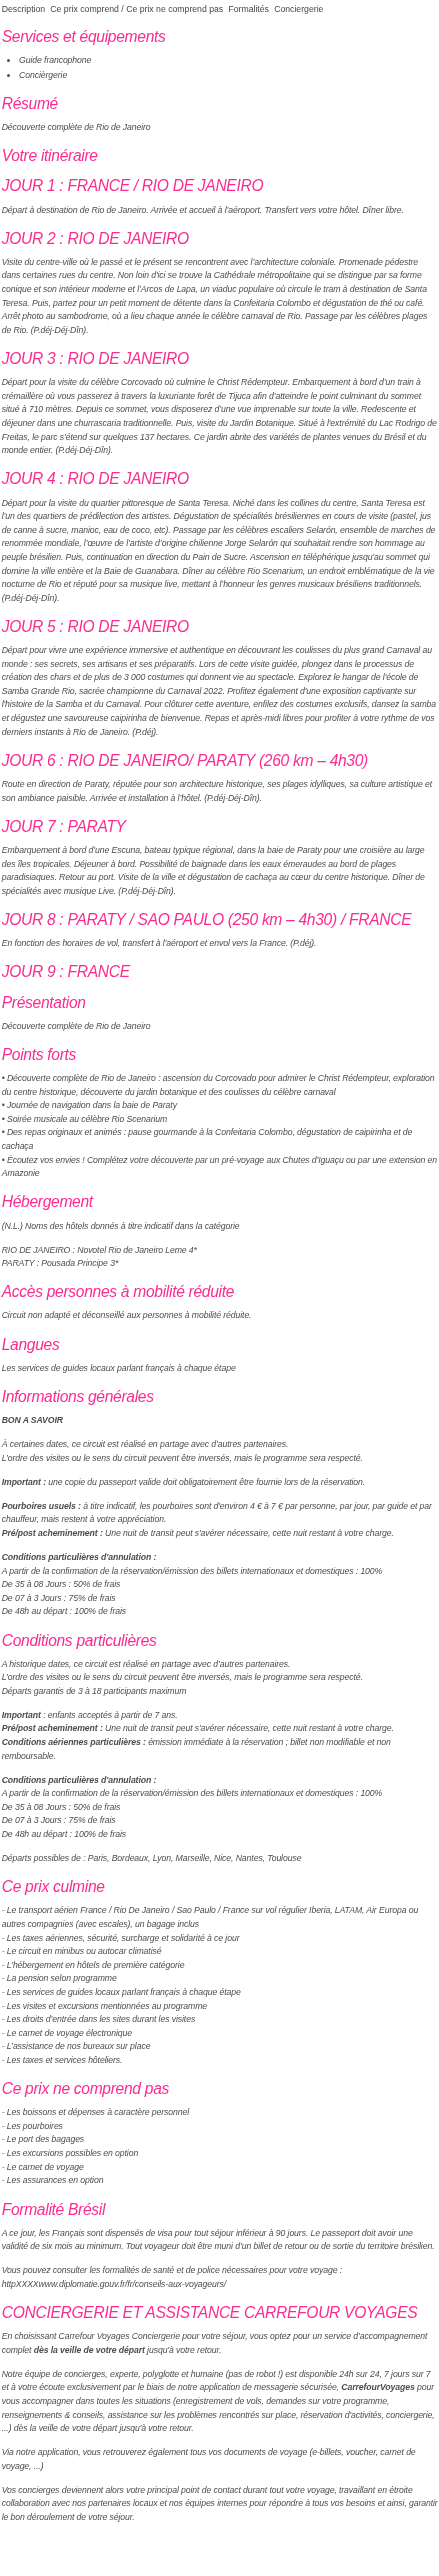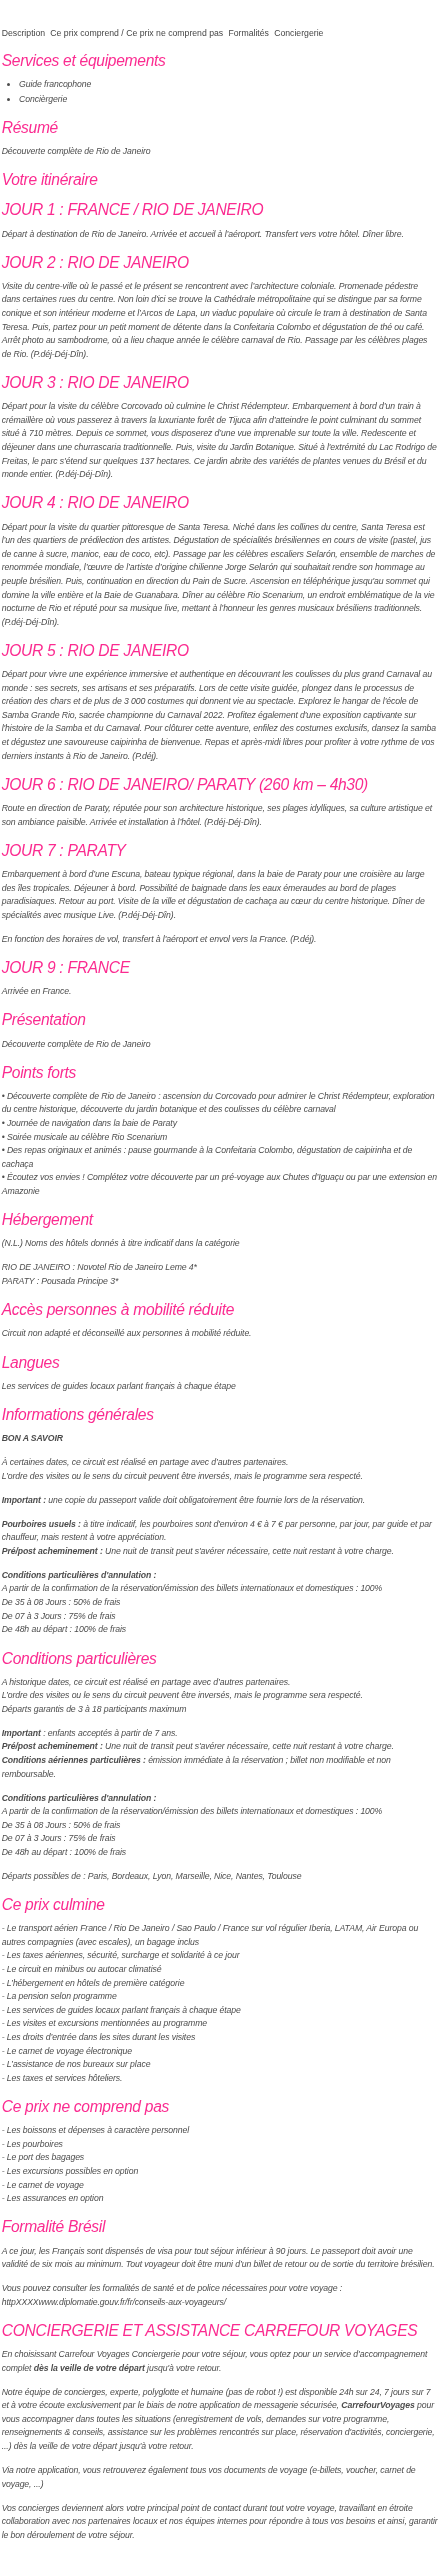--- a/index.html
+++ b/index.html
@@ -1,19 +1,19 @@
 <!DOCTYPE html>
 <html lang="fr" style="font-size:9.3px"><head>
 <meta charset="utf-8">
 <style>
   html,body{margin:0;padding:0;background:#ffffff;}
   body{width:439px;font-family:"Liberation Sans",sans-serif;}
   .page{padding:3.5px 1.2px 15px 1.7px;box-sizing:border-box;}
   .tabbar{display:flex;flex-wrap:wrap;gap:5.2px;font-size:8.7px;color:#454545;font-style:normal;line-height:11.6px;}
-  .tab{white-space:nowrap;margin-top:24px;}
+  .tab{white-space:nowrap;}
   .content{font-style:italic;color:#4d4d4d;font-size:8.7px;line-height:13.6px;letter-spacing:-0.1px;}
   .content h2{color:#fb2b90;font-size:15.6px;line-height:17.4px;margin:12.7px 0 8.7px;font-weight:400;font-style:italic;letter-spacing:-0.3px;}
   .content p{margin:0 0 10.4px;}
   .content b{font-weight:700;text-align:center;}
   ul.svc{list-style:disc;margin:1.2px 0 12.7px 17.4px;padding:0;}
   ul.svc li{margin:0 0 1.2px;}
 </style>
 </head>
 <body>
 
@@ -40,23 +40,23 @@
       <h2>JOUR 3 : RIO DE JANEIRO</h2>
       <p><span>Départ pour la visite du célèbre Corcovado où culmine le Christ Rédempteur. Embarquement à bord d’un train à crémaillère où vous passerez à travers la luxuriante forêt de Tijuca afin d’atteindre le point culminant du sommet situé à 710 mètres. Depuis ce sommet, vous disposerez d’une vue imprenable sur toute la ville. Redescente et déjeuner dans une churrascaria traditionnelle. Puis, visite du Jardin Botanique. Situé à l'extrémité du Lac Rodrigo de Freitas, le parc s'étend sur quelques 137 hectares. Ce jardin abrite des variétés de plantes venues du Brésil et du monde entier. (P.déj-Déj-Dîn).</span></p>
       <h2>JOUR 4 : RIO DE JANEIRO</h2>
       <p><span>Départ pour la visite du quartier pittoresque de Santa Teresa. Niché dans les collines du centre, Santa Teresa est l’un des quartiers de prédilection des artistes. Dégustation de spécialités brésiliennes en cours de visite (pastel, jus de canne à sucre, manioc, eau de coco, etc). Passage par les célèbres escaliers Selarón, ensemble de marches de renommée mondiale, l’œuvre de l’artiste d’origine chilienne Jorge Selarón qui souhaitait rendre son hommage au peuple brésilien. Puis, continuation en direction du Pain de Sucre. Ascension en téléphérique jusqu'au sommet qui domine la ville entière et la Baie de Guanabara. Dîner au célèbre Rio Scenarium, un endroit emblématique de la vie nocturne de Rio et réputé pour sa musique live, mettant à l’honneur les genres musicaux brésiliens traditionnels. (P.déj-Déj-Dîn).</span></p>
       <h2>JOUR 5 : RIO DE JANEIRO</h2>
       <p><span>Départ pour vivre une expérience immersive et authentique en découvrant les coulisses du plus grand Carnaval au monde : ses secrets, ses artisans et ses préparatifs. Lors de cette visite guidée, plongez dans le processus de création des chars et de plus de 3 000 costumes qui donnent vie au spectacle. Explorez le hangar de l'école de Samba Grande Rio, sacrée championne du Carnaval 2022. Profitez également d'une exposition captivante sur l'histoire de la Samba et du Carnaval. Pour clôturer cette aventure, enfilez des costumes exclusifs, dansez la samba et dégustez une savoureuse caipirinha de bienvenue. Repas et après-midi libres pour profiter à votre rythme de vos derniers instants à Rio de Janeiro. (P.déj).</span></p>
       <h2>JOUR 6 : RIO DE JANEIRO/ PARATY (260 km – 4h30)</h2>
       <p><span>Route en direction de Paraty, réputée pour son architecture historique, ses plages idylliques, sa culture artistique et son ambiance paisible. Arrivée et installation à l’hôtel. (P.déj-Déj-Dîn).</span></p>
       <h2>JOUR 7 : PARATY</h2>
       <p><span>Embarquement à bord d’une Escuna, bateau typique régional, dans la baie de Paraty pour une croisière au large des îles tropicales. Déjeuner à bord. Possibilité de baignade dans les eaux émeraudes au bord de plages paradisiaques. Retour au port. Visite de la ville et dégustation de cachaça au cœur du centre historique. Dîner de spécialités avec musique Live. (P.déj-Déj-Dîn).</span></p>
+      <h2>JOUR 8 : PARATY / SAO PAULO (250 km – 4h30) / FRANCE</h2>
       <p><span>En fonction des horaires de vol, transfert à l'aéroport et envol vers la France. (P.déj).</span></p>
       <h2>JOUR 9 : FRANCE</h2>
-      <p><span>Arrivée en France.</span></p>
       <h2>Présentation</h2>
       <p><span>Découverte complète de Rio de Janeiro</span></p>
       <h2>Points forts</h2>
       <p><span>• Découverte complète de Rio de Janeiro : ascension du Corcovado pour admirer le Christ Rédempteur, exploration du centre historique, découverte du jardin botanique et des coulisses du célèbre carnaval</span><br><span>• Journée de navigation dans la baie de Paraty</span><br><span>• Soirée musicale au célèbre Rio Scenarium</span><br><span>• Des repas originaux et animés : pause gourmande à la Confeitaria Colombo, dégustation de caipirinha et de cachaça</span><br><span>• Écoutez vos envies ! Complétez votre découverte par un pré-voyage aux Chutes d’Iguaçu ou par une extension en Amazonie</span></p>
       <h2>Hébergement</h2>
       <p><span>(N.L.) Noms des hôtels donnés à titre indicatif dans la catégorie</span></p>
       <p><span>RIO DE JANEIRO : Novotel Rio de Janeiro Leme 4*</span><br><span>PARATY : Pousada Principe 3*</span></p>
       <h2>Accès personnes à mobilité réduite</h2>
       <p><span>Circuit non adapté et déconseillé aux personnes à mobilité réduite.</span></p>
       <h2>Langues</h2>

